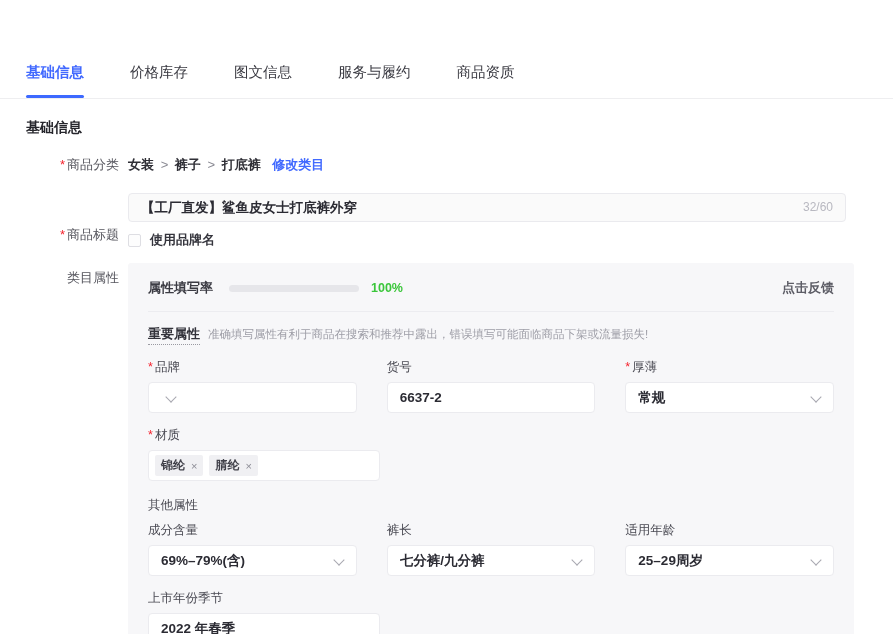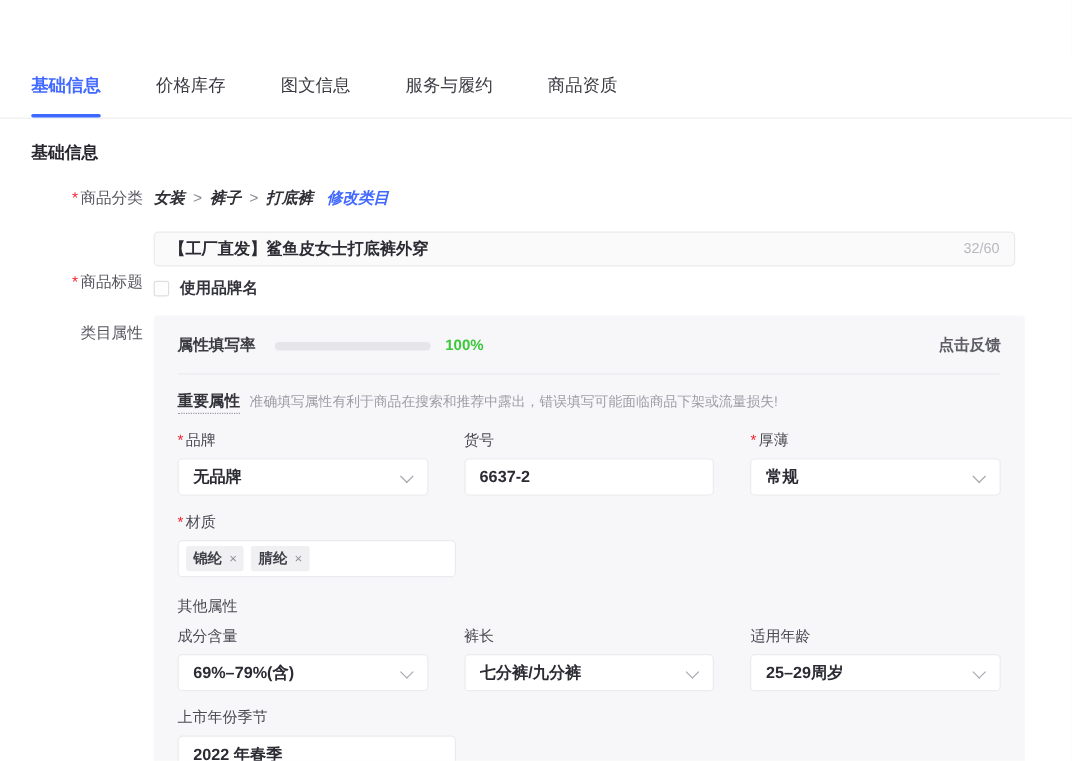--- a/index.html
+++ b/index.html
@@ -67,21 +67,21 @@
     padding-right: 9px;
     font-size: 13px;
     color: #55555d;
     line-height: 28px;
     white-space: nowrap;
   }
   .req { color: #f5222d; margin-right: 2px; font-size: 13px; }
   .field-cell { flex: 1; min-width: 0; }
 
   
-  .cat-text { line-height: 28px; font-size: 13px; color: #2f2f36; font-weight: 600; font-style: italic; }
+  .cat-text { line-height: 28px; font-size: 13px; color: #2f2f36; font-weight: 600; }
   .cat-text .sep { color: #8a8a93; font-weight: 400; margin: 0 3px; }
   .link-blue { color: #4169ff; cursor: pointer; font-weight: 600; margin-left: 8px; }
 
   
   .title-input-wrap {
     position: relative;
     width: 718px;
     height: 29px;
     background: #fafafa;
     border: 1px solid #eaeaee;
@@ -345,21 +345,20 @@
             <span class="ih-hint">准确填写属性有利于商品在搜索和推荐中露出，错误填写可能面临商品下架或流量损失!</span>
           </div>
 
           <div class="grid3">
 
             <div class="cell">
               <div class="flabel">
                 <span class="req">*</span><span>品牌</span>
               </div>
               <div class="select">
-                <span class="sv">无品牌</span>
                 <span class="chev"></span>
               </div>
             </div>
 
             <div class="cell">
               <div class="flabel">
                 <span>货号</span>
               </div>
               <div class="textbox" placeholder="请输入货号">
                 <span class="tv">6637-2</span>

